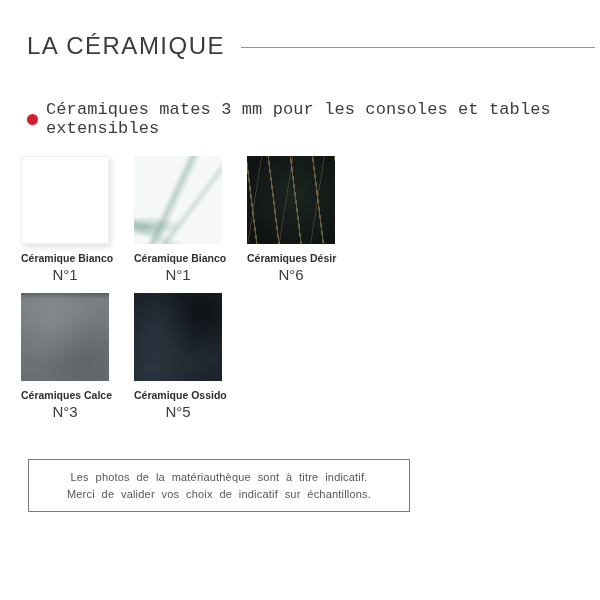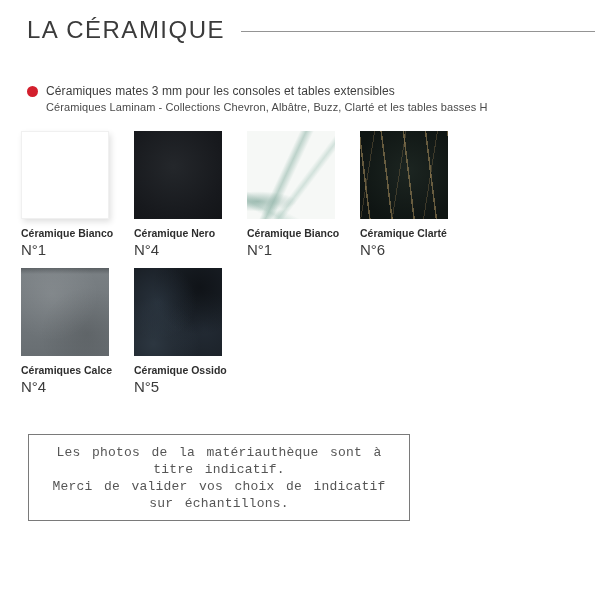--- a/index.html
+++ b/index.html
@@ -5,42 +5,42 @@
   * { margin:0; padding:0; box-sizing:border-box; }
   html,body { background:#ffffff; }
   body {
     width:600px; height:600px; overflow:hidden;
     font-family:"Liberation Sans", sans-serif;
     color:#3b3b3b;
   }
   .page { position:relative; width:600px; height:600px; background:#fff; }
 
   
-  .header { display:flex; align-items:center; padding:16px 5px 0 27px; }
+  .header { display:flex; align-items:center; padding:32px 5px 0 27px; }
   .page-title {
     font-size:24px; font-weight:400; letter-spacing:1.5px;
     color:#3b3b3b; white-space:nowrap;
   }
   .title-rule { flex:1; height:1px; background:#949494; margin-left:16px; margin-top:3px; }
 
   
   .section { margin-top:40px; padding-left:27px; }
   .section-head { display:flex; align-items:center; }
   .bullet {
     width:11px; height:11px; border-radius:50%;
     background:#d31f2d; flex:0 0 auto; margin-right:8px;
   }
-  .section-heading { font-size:12px; color:#3d3d3d; letter-spacing:0.1px; }
+  .section-heading { font-size:17px; color:#3d3d3d; letter-spacing:0.1px;font-family:Liberation Mono, monospace; }
   .section-subheading { font-size:11px; color:#4a4a4a; margin:3px 0 0 19px; letter-spacing:0.1px; }
 
   
   .row { display:flex; gap:25px; padding-left:21px; }
   .row.first { margin-top:18px; }
   .row.second { margin-top:10px; }
-  .cell { width:88px; flex:0 0 auto; }
+  .cell { width:88px; flex:0 0 auto; text-align:center; }
   .tile { width:88px; height:88px; }
   .sw-name { margin-top:8px; font-size:10.5px; font-weight:700; color:#2e2e2e; white-space:nowrap; }
   .sw-num { margin-top:2px; font-size:15px; color:#3c3c3c; }
 
   
   .sw-bianco {
     background:#ffffff;
     border:1px solid #f0f0f0;
     box-shadow:2px 3px 6px rgba(0,0,0,0.12);
   }
@@ -95,70 +95,64 @@
       radial-gradient(circle at 22% 86%, rgba(85,105,122,0.30), rgba(0,0,0,0) 45%),
       radial-gradient(circle at 80% 70%, rgba(60,75,92,0.22), rgba(0,0,0,0) 40%);
   }
 
   
   .note {
     width:382px; min-height:53px;
     margin:39px 0 0 28px; padding:9px 8px 8px;
     border:1px solid #7a7a7a;
     text-align:center;
-    font-size:13px; line-height:17px;
-    color:#565656; letter-spacing:0.2px; word-spacing:3.5px;font-family:Liberation Mono, monospace;
+    font-size:11px; line-height:17px;
+    color:#565656; letter-spacing:0.2px; word-spacing:3.5px;
   }
 </style>
 </head>
 <body>
 
 <div class="page">
 
   <div class="header">
     <div class="page-title">LA CÉRAMIQUE</div>
     <div class="title-rule"></div>
   </div>
 
   <div class="section">
     <div class="section-head">
       <span class="bullet"></span>
       <span class="section-heading">Céramiques mates 3 mm pour les consoles et tables extensibles</span>
     </div>
-    <div class="section-subheading">Céramiques Laminam - Collections Chevron, Albâtre, Buzz, Clarté et les tables basses H</div>
   </div>
 
   <div class="row first">
     <div class="cell">
       <div class="tile sw-bianco"></div>
       <div class="sw-name">Céramique Bianco</div>
       <div class="sw-num">N°1</div>
     </div>
     <div class="cell">
-      <div class="tile sw-nero"></div>
-      <div class="sw-name">Céramique Nero</div>
-      <div class="sw-num">N°4</div>
-    </div>
-    <div class="cell">
       <div class="tile sw-venato"></div>
       <div class="sw-name">Céramique Bianco</div>
       <div class="sw-num">N°1</div>
     </div>
     <div class="cell">
       <div class="tile sw-desir"></div>
-      <div class="sw-name">Céramique Clarté</div>
+      <div class="sw-name">Céramiques Désir</div>
       <div class="sw-num">N°6</div>
     </div>
   </div>
 
   <div class="row second">
     <div class="cell">
       <div class="tile sw-calce"></div>
       <div class="sw-name">Céramiques Calce</div>
-      <div class="sw-num">N°4</div>
+      <div class="sw-num">N°3</div>
     </div>
     <div class="cell">
       <div class="tile sw-ossido"></div>
       <div class="sw-name">Céramique Ossido</div>
       <div class="sw-num">N°5</div>
     </div>
   </div>
 
   <div class="note">
     <div>Les photos de la matériauthèque sont à titre indicatif.</div>

